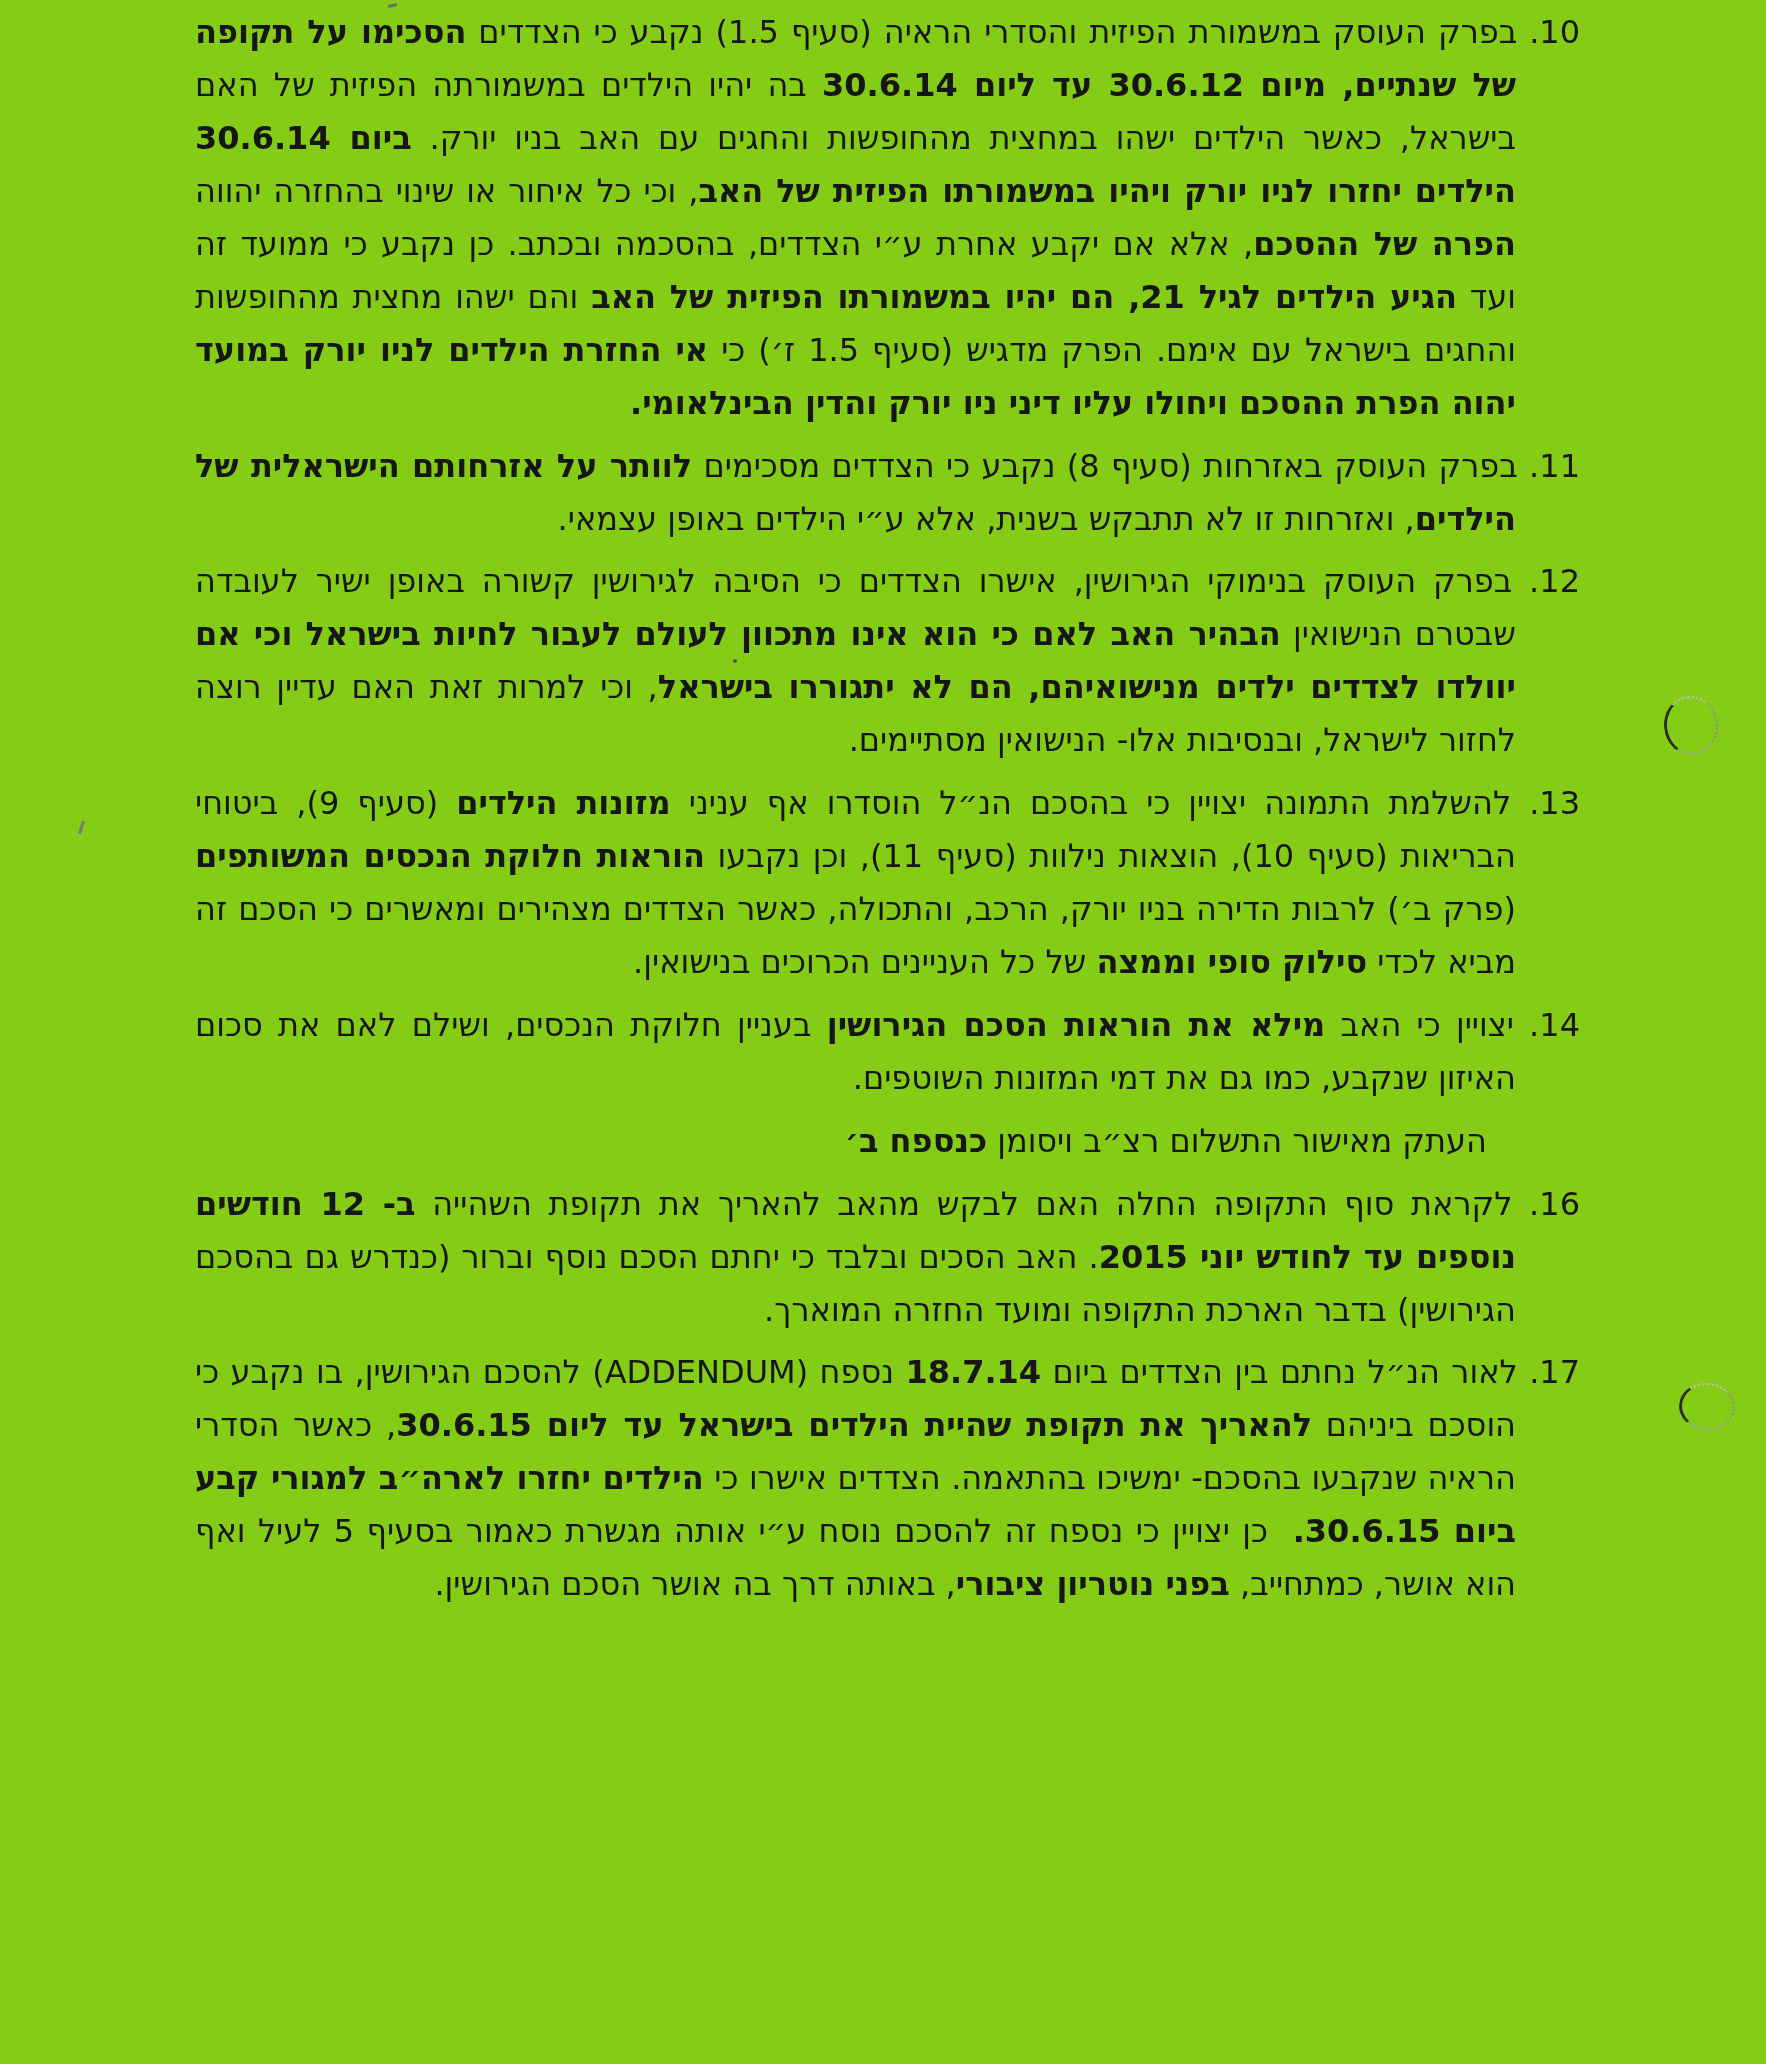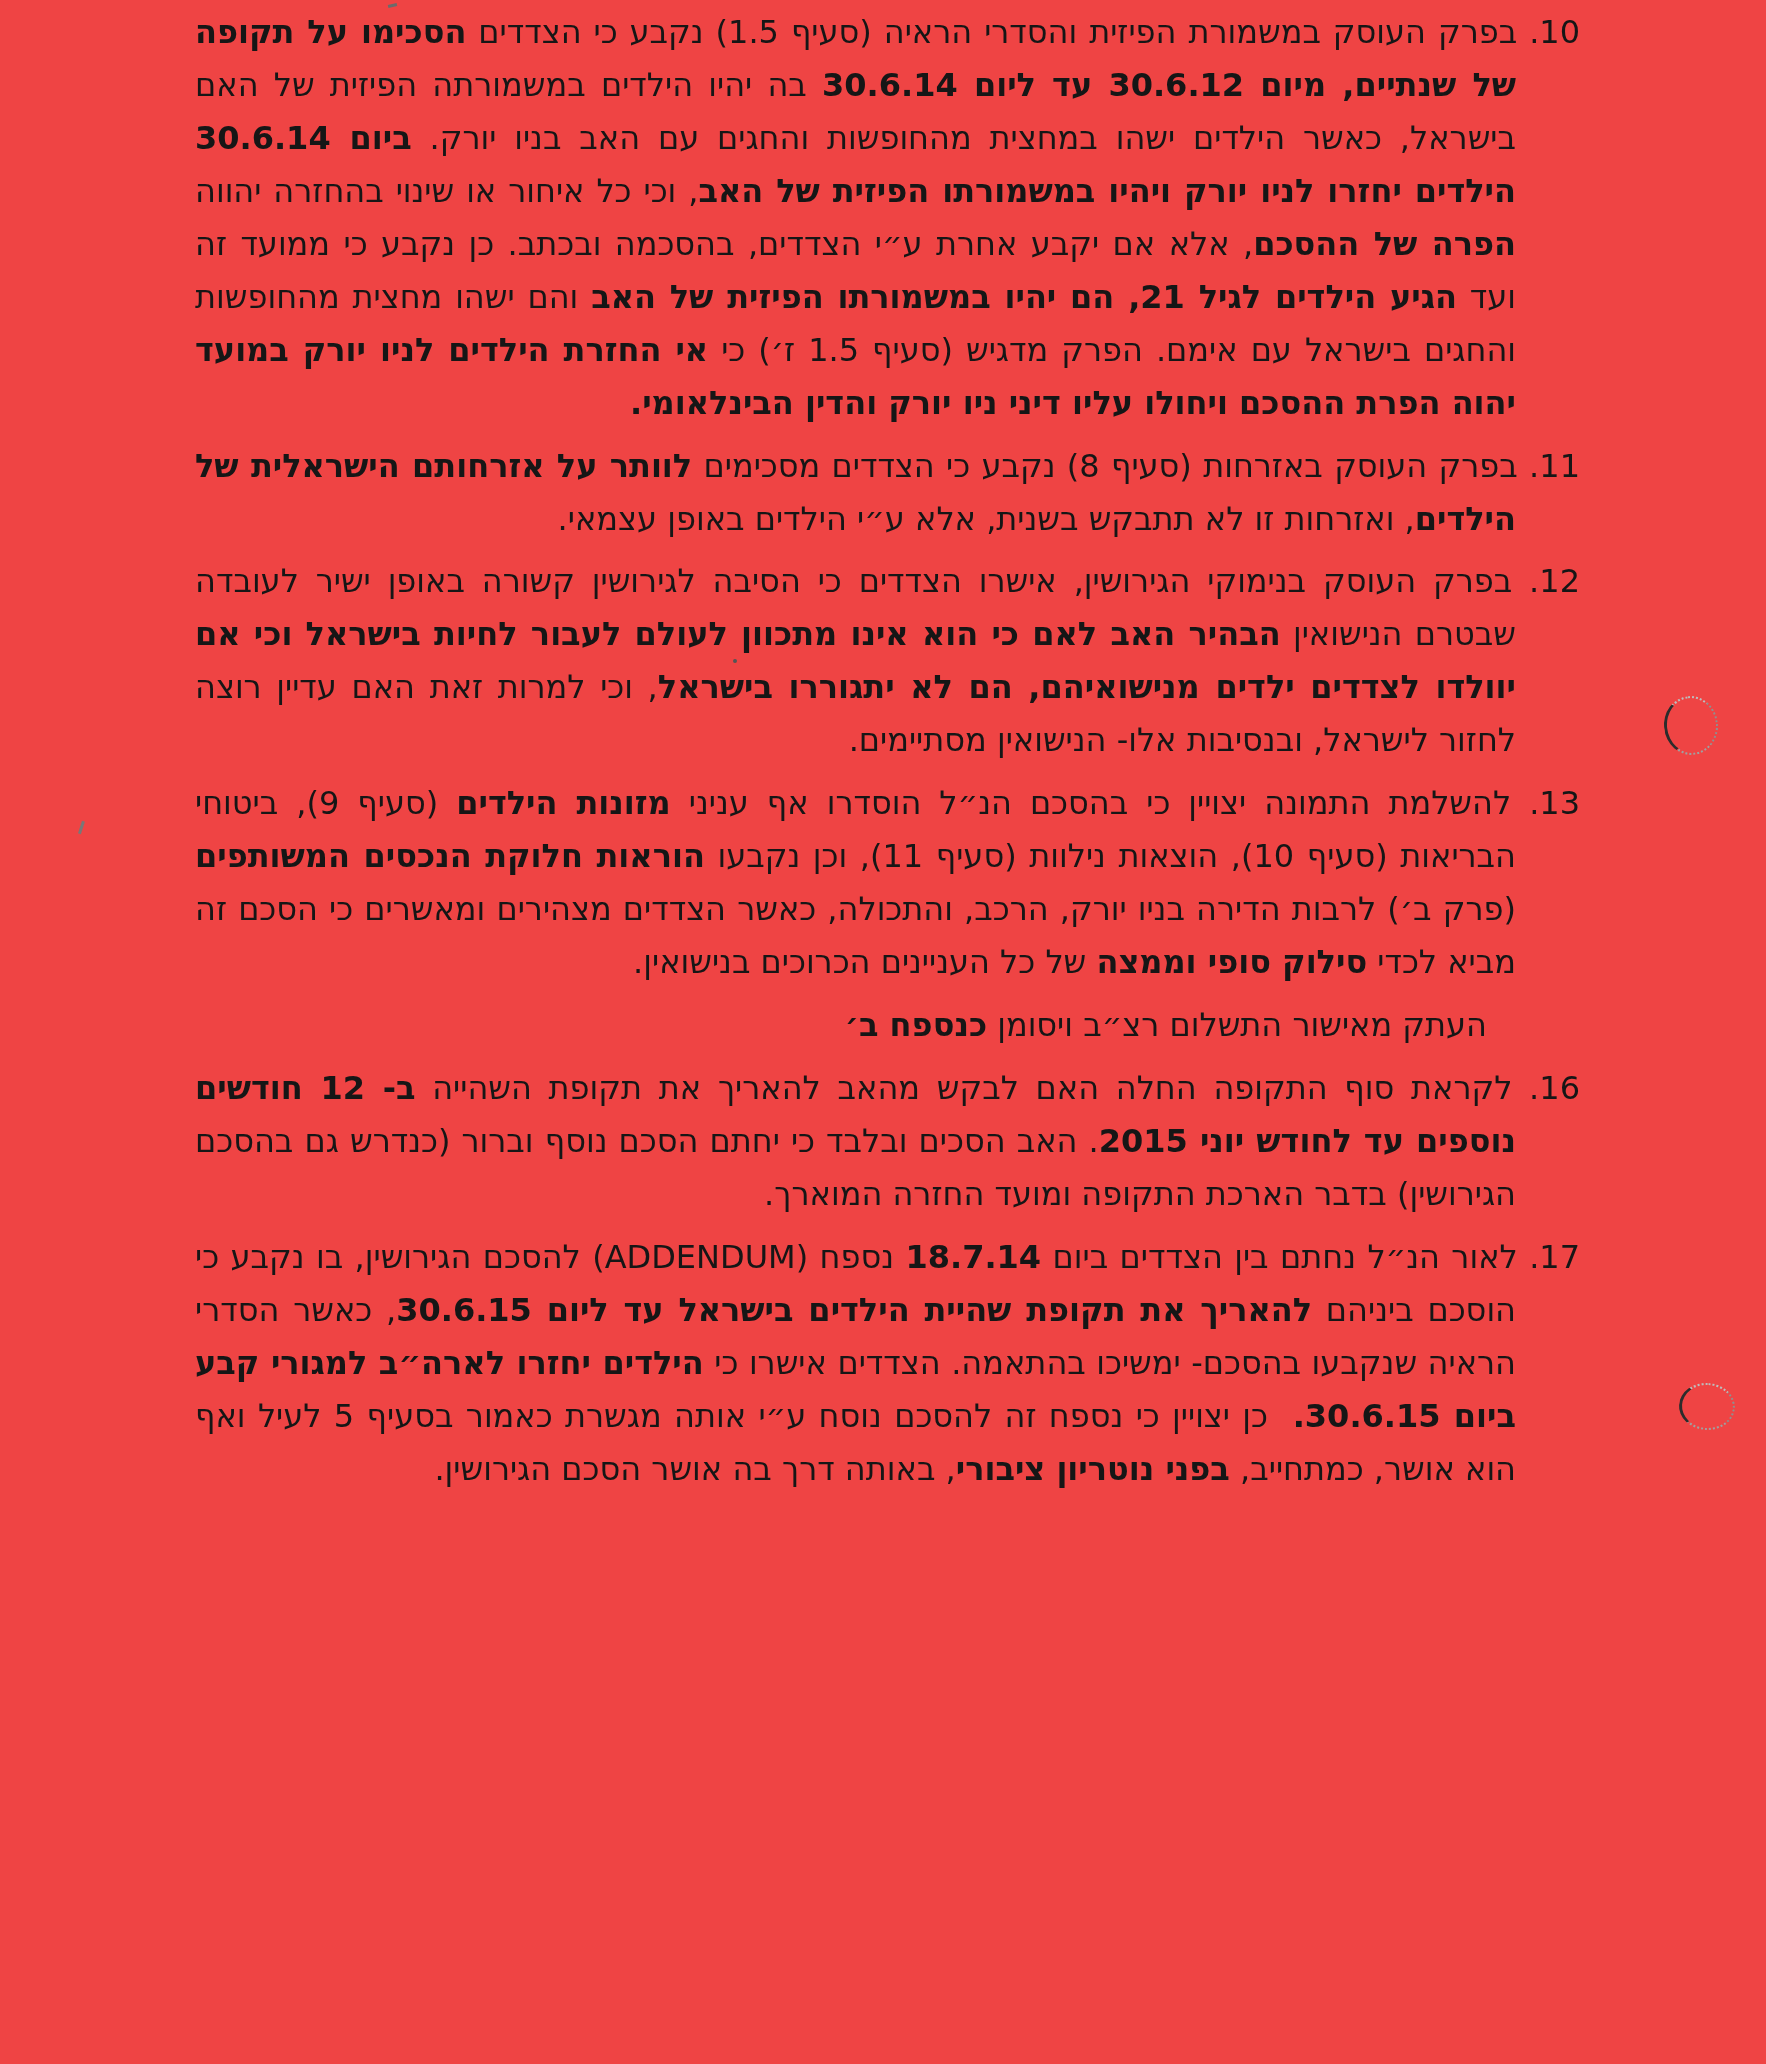--- a/index.html
+++ b/index.html
@@ -1,21 +1,21 @@
 <!DOCTYPE html>
 <html lang="he" dir="rtl"><head>
 <meta charset="utf-8">
 <style>
   html, body { margin: 0; padding: 0; background: #e8e8e8; }
   .page {
     position: relative;
     width: 1766px;
     height: 2065px;
     margin: 0 auto;
-    background: #ef4444;
+    background: #84cc16;
     overflow: hidden;
     direction: rtl;
     font-family: "DejaVu Sans", sans-serif;
     color: #161616;
   }
   .doc {
     position: absolute;
     top: 5.9px;
     right: 186px;
     left: 195px;
@@ -64,20 +64,21 @@
 </style>
 </head>
 <body>
 
 <div class="page" data-name="document-page">
   <div class="doc" id="doc-body" data-name="document-body">
       <div data-name="paragraph-10" class="para"><span class="num" data-name="paragraph-number">10. </span> <span class="" data-name="text-segment">בפרק העוסק במשמורת הפיזית והסדרי הראיה (סעיף 1.5) נקבע כי הצדדים </span><span class="seg-b " data-name="text-segment">הסכימו על תקופה של שנתיים, מיום 30.6.12 עד ליום 30.6.14</span><span class="" data-name="text-segment"> בה יהיו הילדים במשמורתה הפיזית של האם בישראל, כאשר הילדים ישהו במחצית מהחופשות והחגים עם האב בניו יורק. </span><span class="seg-b " data-name="text-segment">ביום 30.6.14 הילדים יחזרו לניו יורק ויהיו במשמורתו הפיזית של האב</span><span class="" data-name="text-segment">, וכי כל איחור או שינוי בהחזרה יהווה </span><span class="seg-b " data-name="text-segment">הפרה של ההסכם</span><span class="" data-name="text-segment">, אלא אם יקבע אחרת ע״י הצדדים, בהסכמה ובכתב. כן נקבע כי ממועד זה ועד </span><span class="seg-b " data-name="text-segment">הגיע הילדים לגיל 21, הם יהיו במשמורתו הפיזית של האב</span><span class="" data-name="text-segment"> והם ישהו מחצית מהחופשות והחגים בישראל עם אימם. הפרק מדגיש (סעיף 1.5 ז׳) כי </span><span class="seg-b " data-name="text-segment">אי החזרת הילדים לניו יורק במועד יהוה הפרת ההסכם ויחולו עליו דיני ניו יורק והדין הבינלאומי.</span></div>
       <div data-name="paragraph-11" class="para"><span class="num" data-name="paragraph-number">11. </span> <span class="" data-name="text-segment">בפרק העוסק באזרחות (סעיף 8) נקבע כי הצדדים מסכימים </span><span class="seg-b " data-name="text-segment">לוותר על אזרחותם הישראלית של הילדים</span><span class="" data-name="text-segment">, ואזרחות זו לא תתבקש בשנית, אלא ע״י הילדים באופן עצמאי.</span></div>
       <div data-name="paragraph-12" class="para"><span class="num" data-name="paragraph-number">12. </span> <span class="" data-name="text-segment">בפרק העוסק בנימוקי הגירושין, אישרו הצדדים כי הסיבה לגירושין קשורה באופן ישיר לעובדה שבטרם הנישואין </span><span class="seg-b " data-name="text-segment">הבהיר האב לאם כי הוא אינו מתכוון לעולם לעבור לחיות בישראל וכי אם יוולדו לצדדים ילדים מנישואיהם, הם לא יתגוררו בישראל</span><span class="" data-name="text-segment">, וכי למרות זאת האם עדיין רוצה לחזור לישראל, ובנסיבות אלו- הנישואין מסתיימים.</span></div>
       <div data-name="paragraph-13" class="para"><span class="num" data-name="paragraph-number">13. </span> <span class="" data-name="text-segment">להשלמת התמונה יצויין כי בהסכם הנ״ל הוסדרו אף עניני </span><span class="seg-b " data-name="text-segment">מזונות הילדים</span><span class="" data-name="text-segment"> (סעיף 9), ביטוחי הבריאות (סעיף 10), הוצאות נילוות (סעיף 11), וכן נקבעו </span><span class="seg-b " data-name="text-segment">הוראות חלוקת הנכסים המשותפים</span><span class="" data-name="text-segment"> (פרק ב׳) לרבות הדירה בניו יורק, הרכב, והתכולה, כאשר הצדדים מצהירים ומאשרים כי הסכם זה מביא לכדי </span><span class="seg-b " data-name="text-segment">סילוק סופי וממצה</span><span class="" data-name="text-segment"> של כל העניינים הכרוכים בנישואין.</span></div>
+      <div data-name="paragraph-14" class="para"><span class="num" data-name="paragraph-number">14. </span> <span class="" data-name="text-segment">יצויין כי האב </span><span class="seg-b " data-name="text-segment">מילא את הוראות הסכם הגירושין</span><span class="" data-name="text-segment"> בעניין חלוקת הנכסים, ושילם לאם את סכום האיזון שנקבע, כמו גם את דמי המזונות השוטפים.</span></div>
       <div data-name="annex-b-note" class="note"><span class="" data-name="text-segment">העתק מאישור התשלום רצ״ב ויסומן </span><span class="seg-b seg-u" data-name="text-segment">כנספח ב׳</span></div>
       <div data-name="paragraph-16" class="para"><span class="num" data-name="paragraph-number">16. </span> <span class="" data-name="text-segment">לקראת סוף התקופה החלה האם לבקש מהאב להאריך את תקופת השהייה </span><span class="seg-b " data-name="text-segment">ב- 12 חודשים נוספים עד לחודש יוני 2015</span><span class="" data-name="text-segment">. האב הסכים ובלבד כי יחתם הסכם נוסף וברור (כנדרש גם בהסכם הגירושין) בדבר הארכת התקופה ומועד החזרה המוארך.</span></div>
       <div data-name="paragraph-17" class="para"><span class="num" data-name="paragraph-number">17. </span> <span class="" data-name="text-segment">לאור הנ״ל נחתם בין הצדדים ביום </span><span class="seg-b " data-name="text-segment">18.7.14</span><span class="" data-name="text-segment"> נספח (ADDENDUM) להסכם הגירושין, בו נקבע כי הוסכם ביניהם </span><span class="seg-b " data-name="text-segment">להאריך את תקופת שהיית הילדים בישראל עד ליום 30.6.15</span><span class="" data-name="text-segment">, כאשר הסדרי הראיה שנקבעו בהסכם- ימשיכו בהתאמה. הצדדים אישרו כי </span><span class="seg-b " data-name="text-segment">הילדים יחזרו לארה״ב למגורי קבע ביום 30.6.15.</span><span class="" data-name="text-segment">&nbsp; כן יצויין כי נספח זה להסכם נוסח ע״י אותה מגשרת כאמור בסעיף 5 לעיל ואף הוא אושר, כמתחייב, </span><span class="seg-b " data-name="text-segment">בפני נוטריון ציבורי</span><span class="" data-name="text-segment">, באותה דרך בה אושר הסכם הגירושין.</span></div>
     </div>
   <div class="artifact hole" data-name="scan-artifact-hole-1"></div>
   <div class="artifact hole" data-name="scan-artifact-hole-2"></div>
   <div class="artifact" data-name="scan-artifact-dash-top"></div>
   <div class="artifact" data-name="scan-artifact-tick-left"></div>
   <div class="artifact" data-name="scan-artifact-dot-mid"></div>
 </div>

